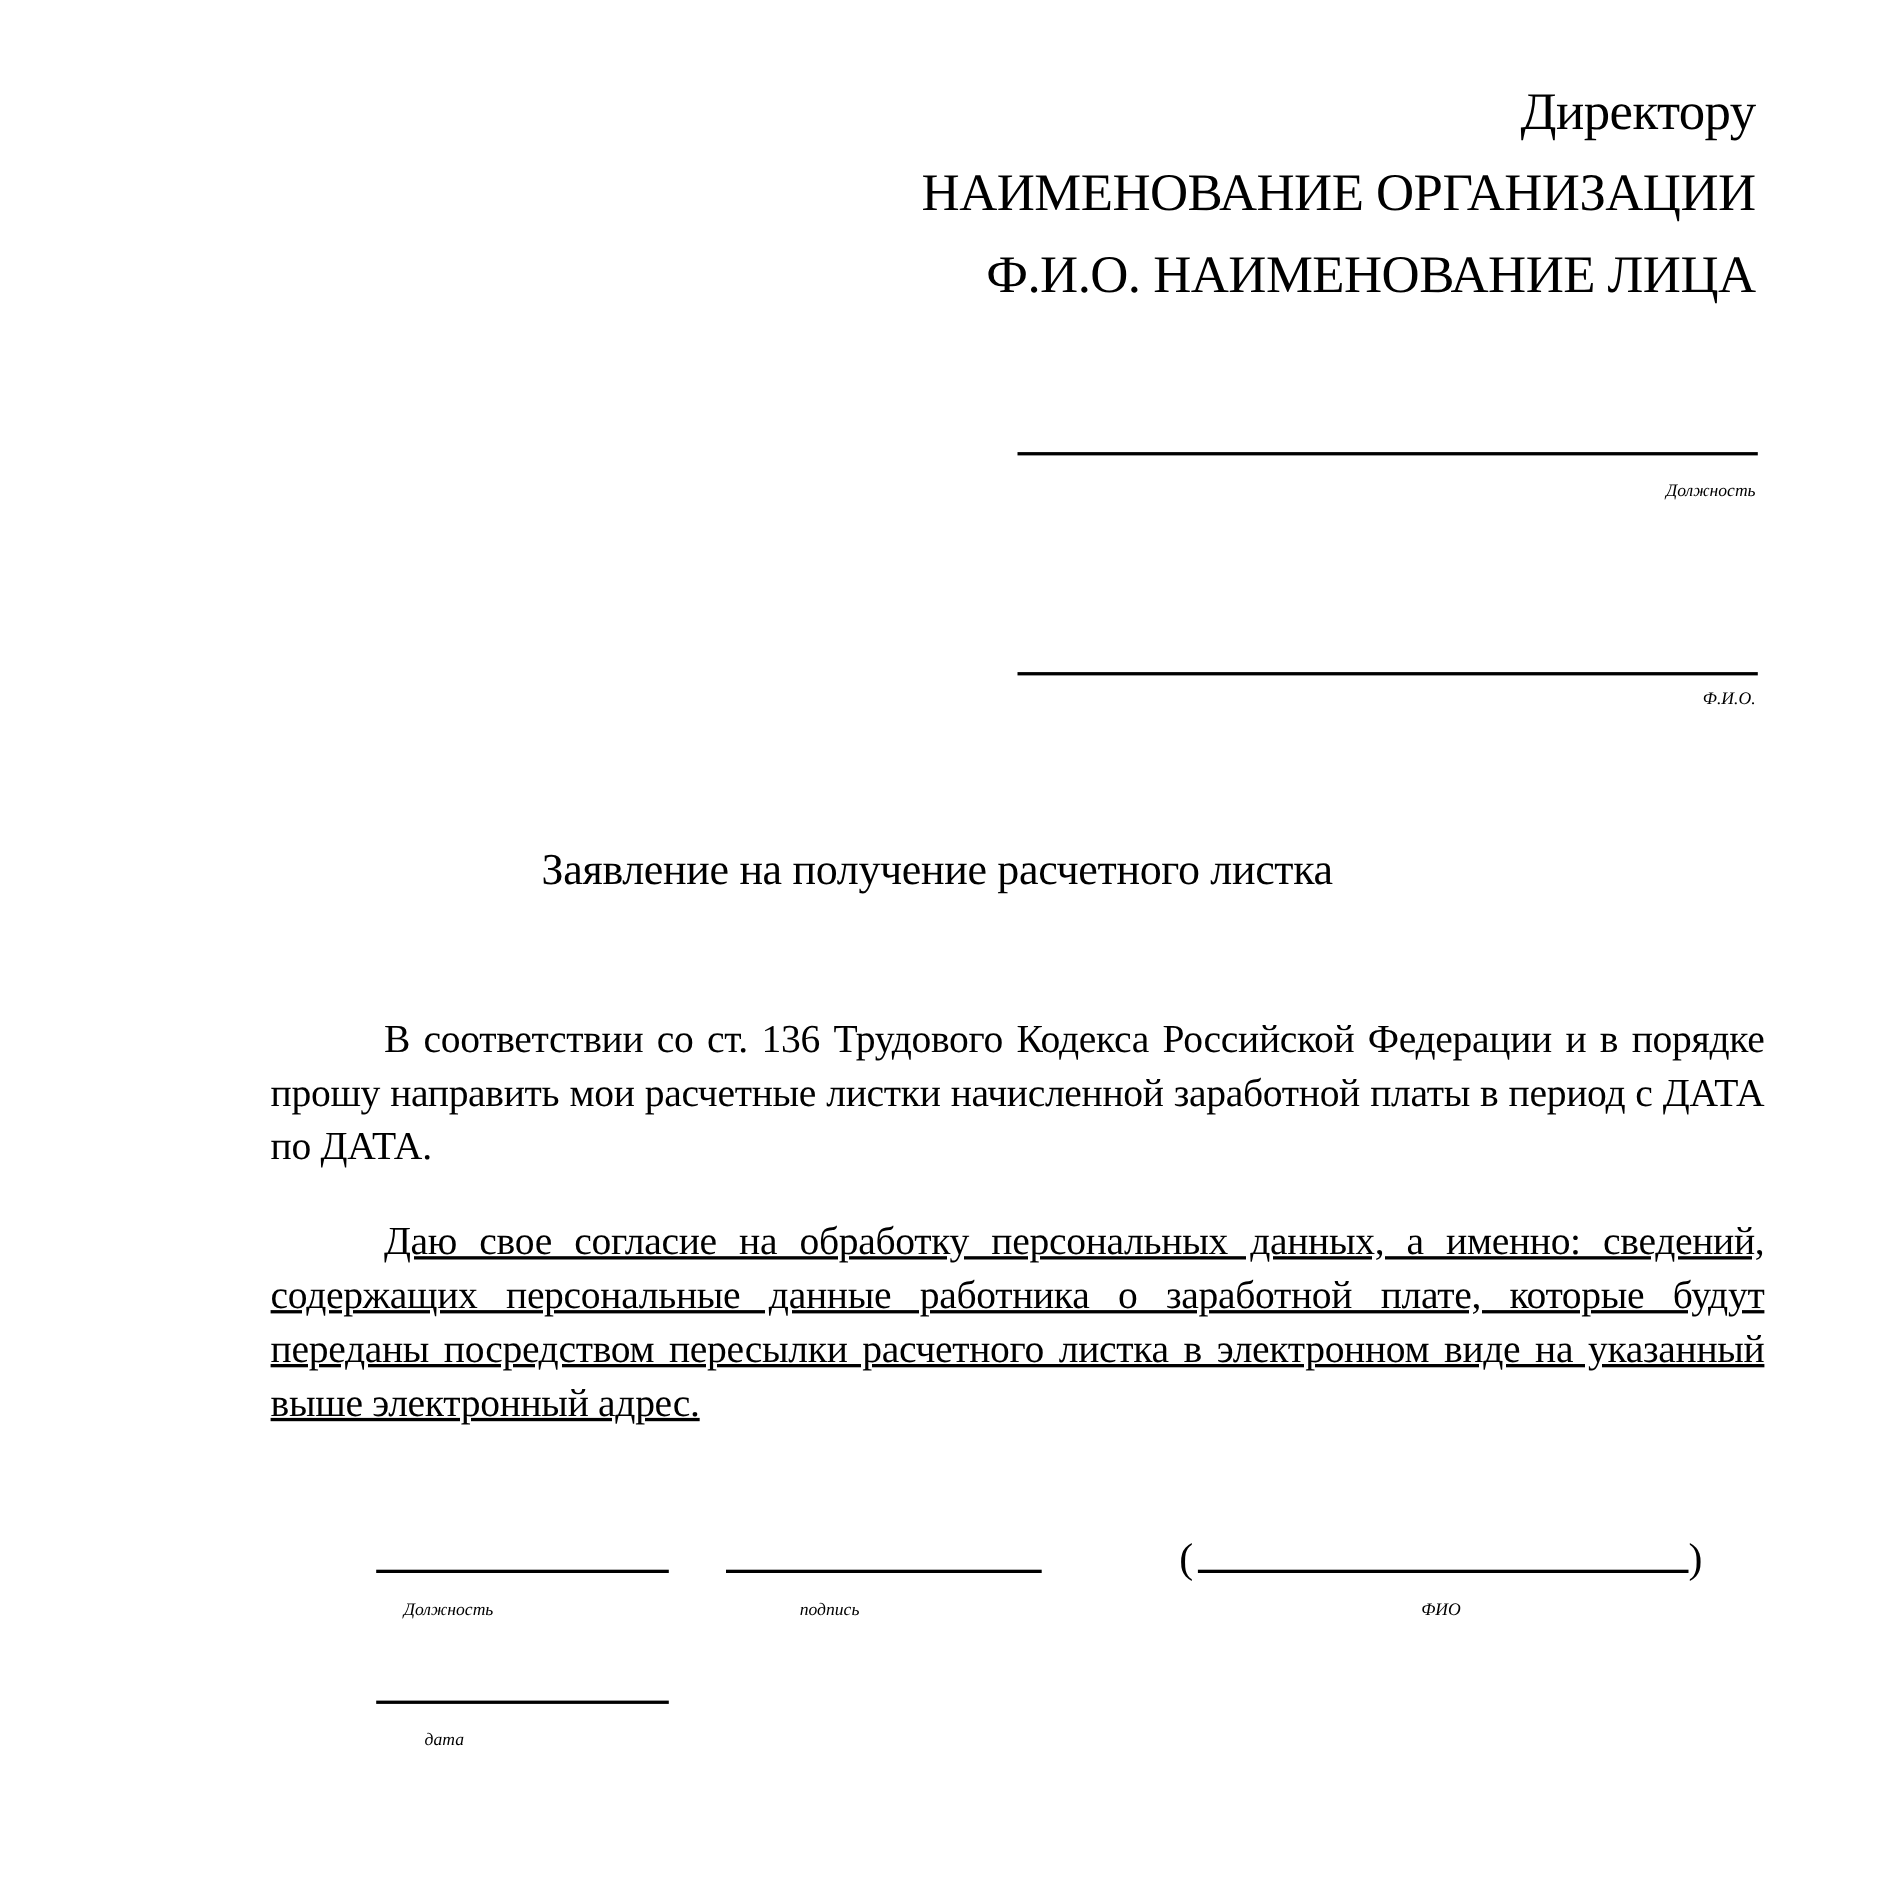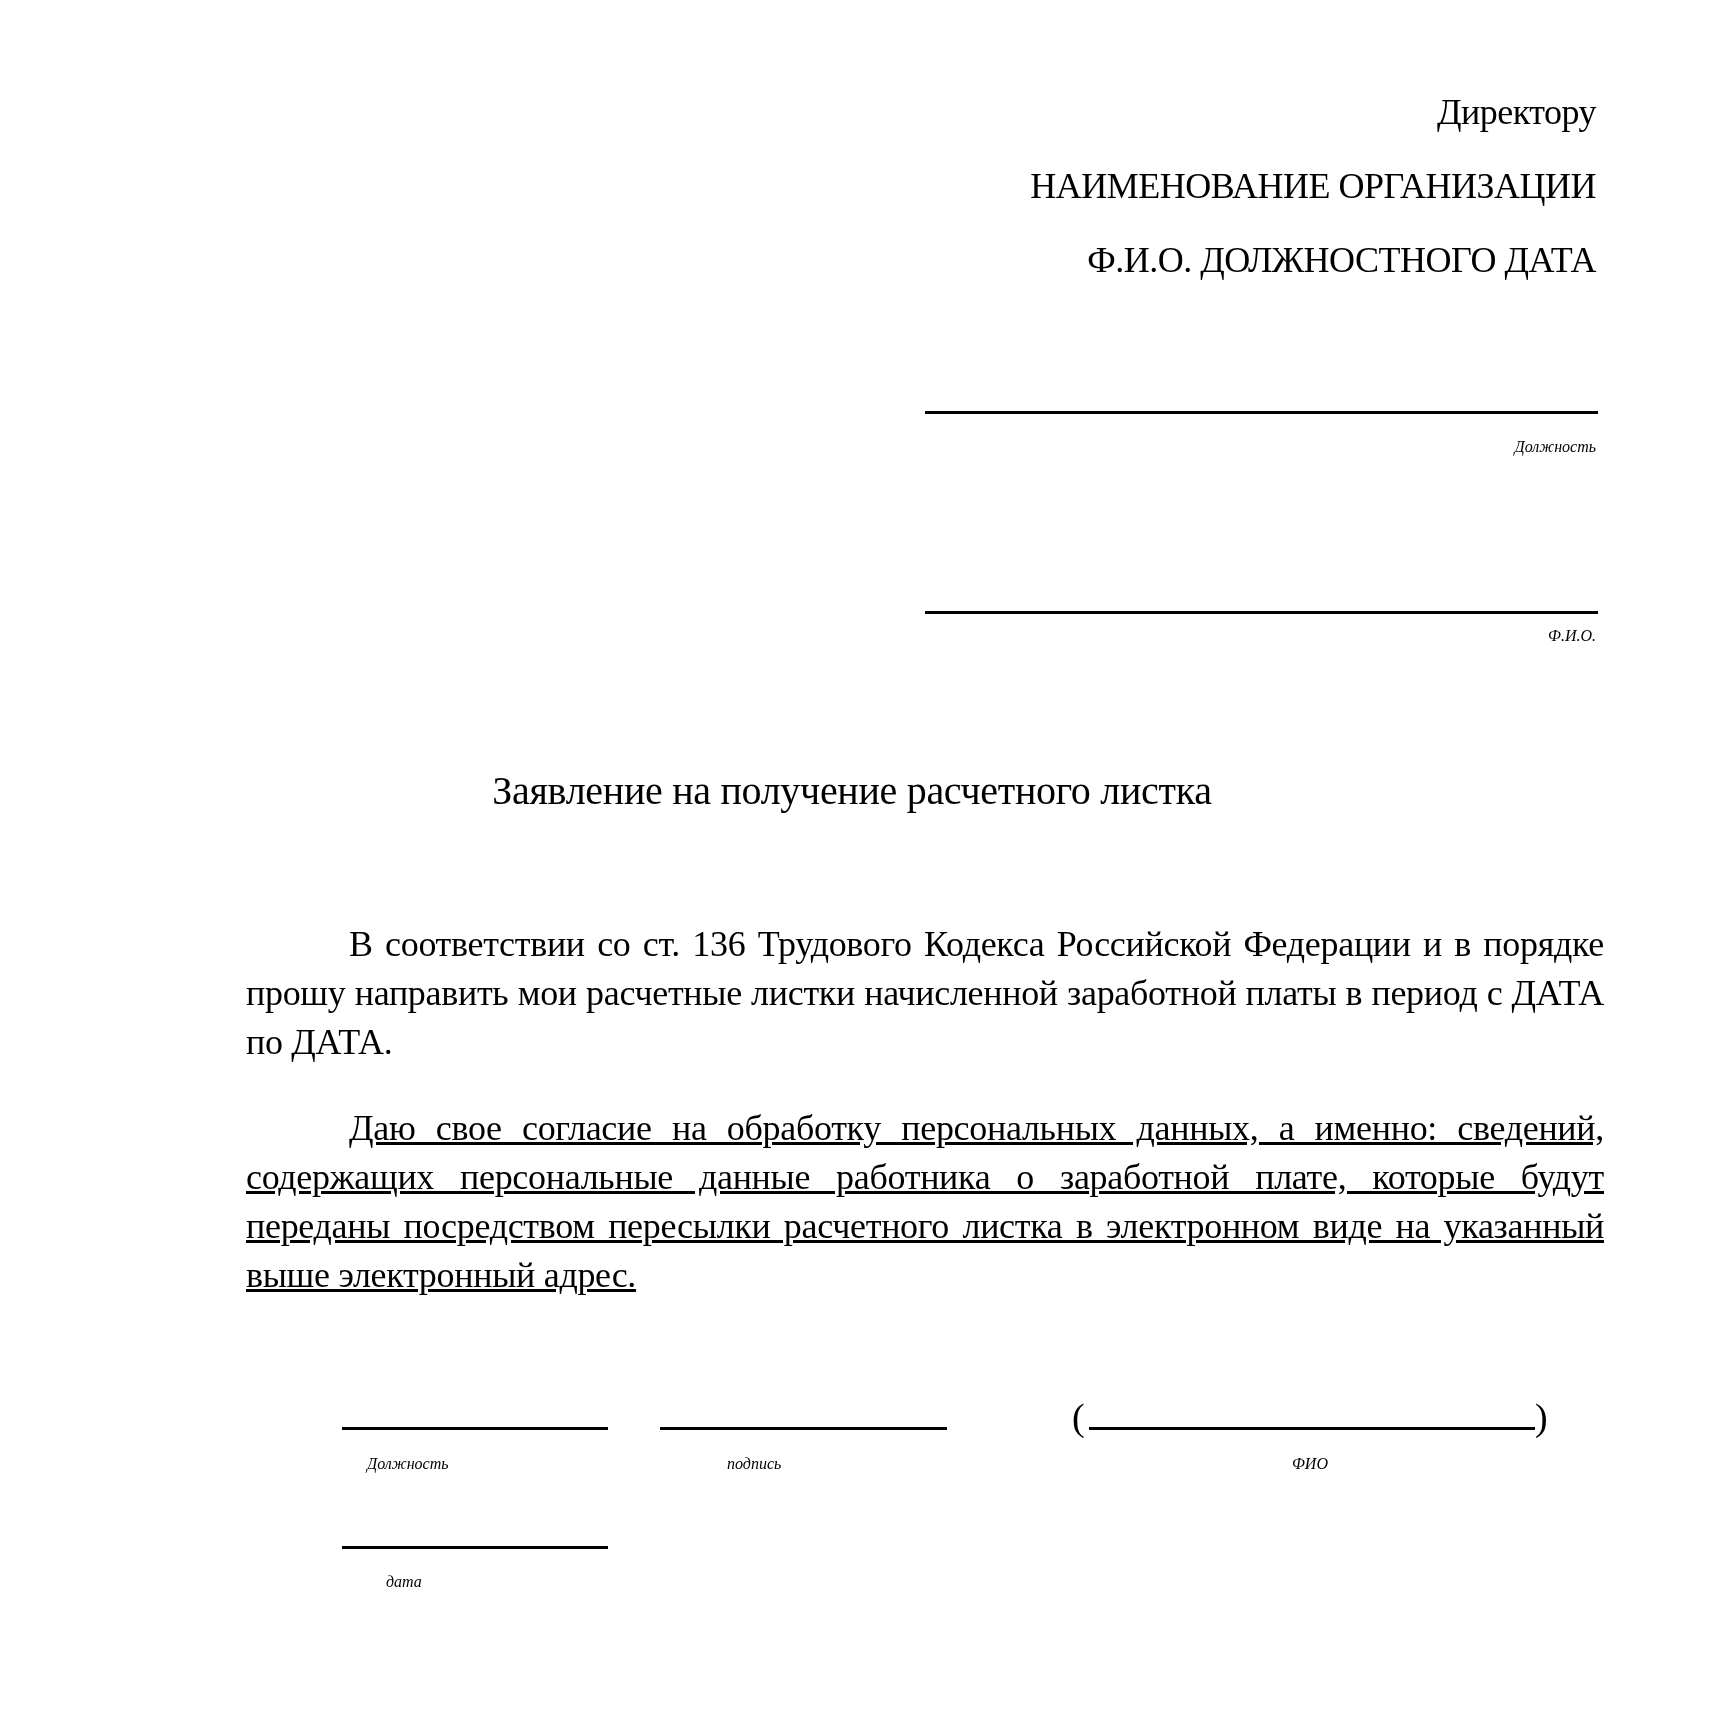--- a/index.html
+++ b/index.html
@@ -1,34 +1,34 @@
 <!DOCTYPE html>
 <html><head>
 <meta charset="utf-8">
 <style>
   html, body { margin: 0; padding: 0; background: #ffffff; }
   body { width: 1712px; height: 1723px; position: relative; overflow: hidden;
          font-family: "Liberation Serif", "DejaVu Serif", serif; color: #000; }
   .abs { position: absolute; }
-  .hdr { right: 116px; font-size: 36px; line-height: 1; white-space: nowrap; letter-spacing: -0.5px; margin-top: 16px; }
+  .hdr { right: 116px; font-size: 48px; line-height: 1; white-space: nowrap; letter-spacing: -0.5px; }
   .rule { position: absolute; height: 3px; background: #000; }
   .cap { position: absolute; font-style: italic; font-size: 16px; white-space: nowrap; }
   .title { position: absolute; left: 0; width: 1712px; text-align: center; font-size: 40px; line-height: 1; white-space: nowrap; letter-spacing: -0.3px; }
   .para { position: absolute; left: 242px; width: 1358px; font-size: 36px; line-height: 49px;
           text-align: justify; text-indent: 103px; margin: 4px; letter-spacing: -0.3px; }
   .paren { position: absolute; font-size: 38px; line-height: 1; }
 </style>
 </head>
 <body>
 
 <div>
 
   <div class="abs hdr" style="top:78px;">Директору</div>
   <div class="abs hdr" style="top:152px;">НАИМЕНОВАНИЕ ОРГАНИЗАЦИИ</div>
-  <div class="abs hdr" style="top:226px;">Ф.И.О. ДОЛЖНОСТНОГО ДАТА</div>
+  <div class="abs hdr" style="top:226px;">Ф.И.О. НАИМЕНОВАНИЕ ЛИЦА</div>
 
   <div class="rule" style="left:925px; width:673px; top:411px;"></div>
   <div class="cap" style="right:116px; top:438px;">Должность</div>
 
   <div class="rule" style="left:925px; width:673px; top:611px;"></div>
   <div class="cap" style="right:116px; top:627px;">Ф.И.О.</div>
 
   <div class="title" style="top:771px; left:-4px;">Заявление на получение расчетного листка</div>
 
   <p class="para" style="top:916px;">В соответствии со ст. 136 Трудового Кодекса Российской Федерации и в порядке прошу направить мои расчетные листки начисленной заработной платы в период с ДАТА по ДАТА.</p>

